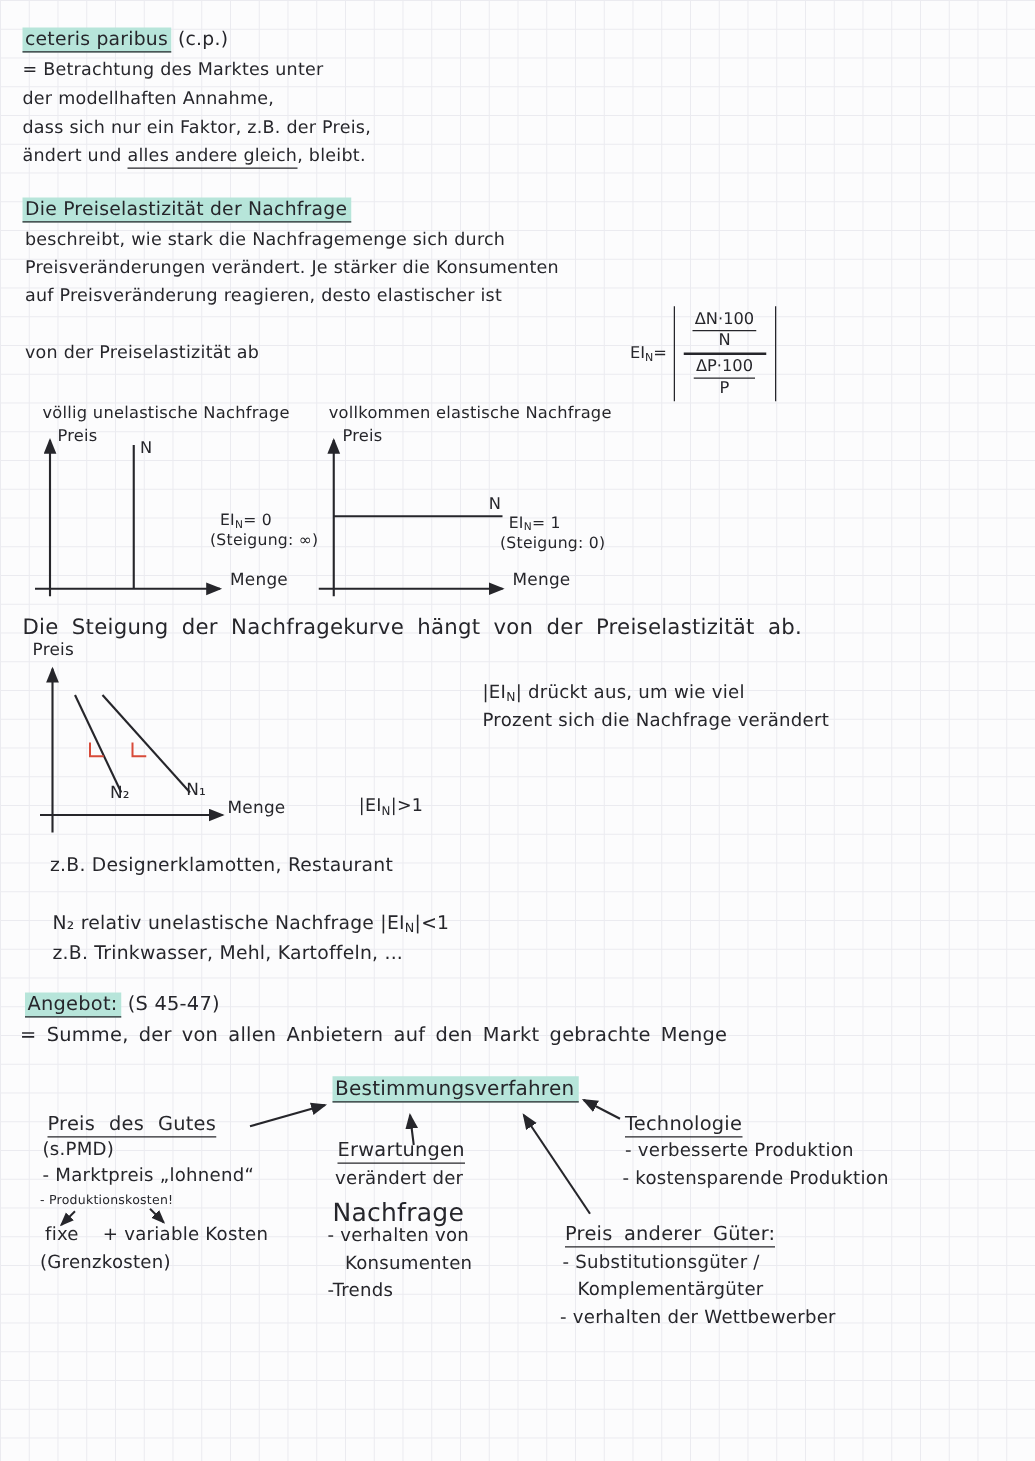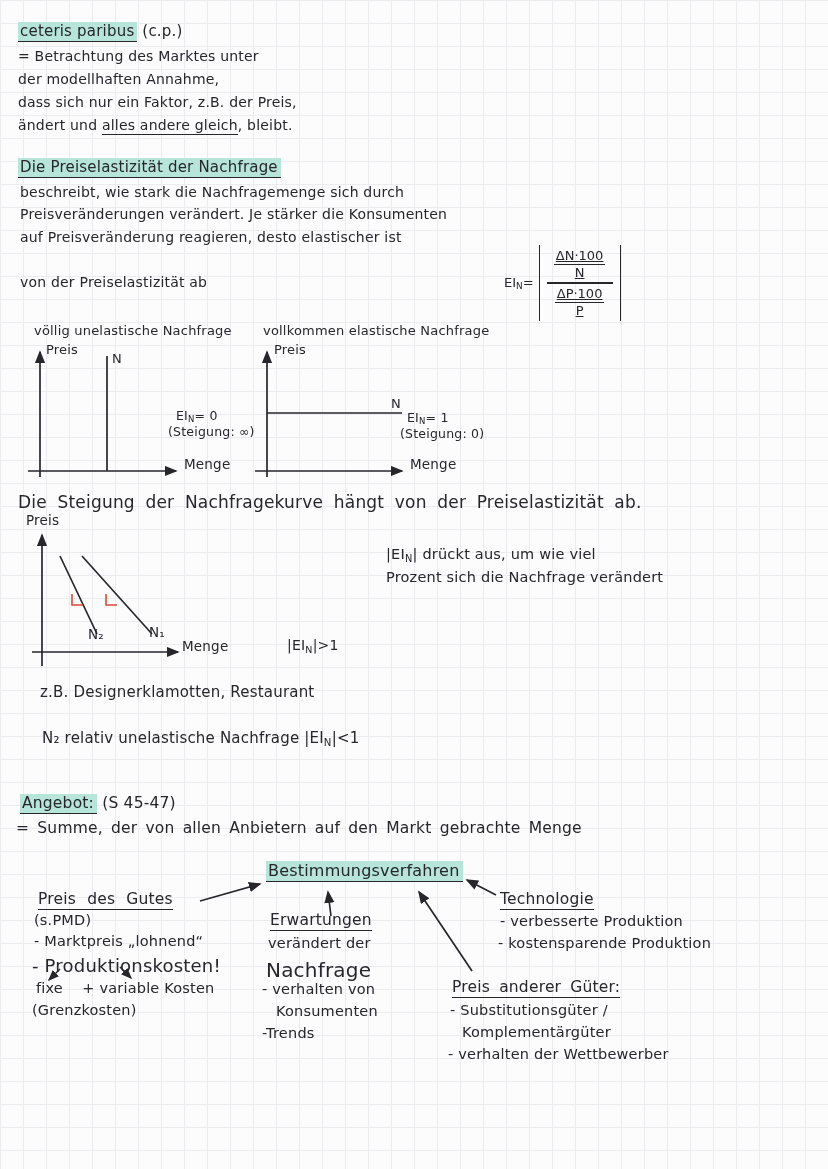--- a/index.html
+++ b/index.html
@@ -14,21 +14,21 @@
     font-family:"DejaVu Sans",sans-serif;
     color:#26262b;
     overflow:hidden;
   }
   .t{position:absolute;white-space:pre;font-size:14px;line-height:1.2;letter-spacing:.2px;}
   .hl{background:#b7e5da;padding:0 3px 1px 2px;border-bottom:1.7px solid #26262b;}
   .ul{border-bottom:1.7px solid #26262b;padding-bottom:1px;}
   .sb{font-size:.68em;vertical-align:-.28em;}
   svg.overlay{position:absolute;left:0;top:0;pointer-events:none;}
   .formula{position:absolute;display:flex;align-items:center;gap:5px;font-size:13px;}
-  .abs{display:flex;flex-direction:column;align-items:center;border-left:1.8px solid #26262b;border-right:1.8px solid #26262b;padding:3px 7px;text-decoration:underline;}
+  .abs{display:flex;flex-direction:column;align-items:center;border-left:1.8px solid #26262b;border-right:1.8px solid #26262b;padding:3px 7px;}
   .mini{display:flex;flex-direction:column;align-items:center;line-height:1.2;}
   .mtop{border-bottom:1.6px solid #26262b;padding:0 2px;}
   .mainbar{width:66px;height:1.8px;background:#26262b;margin:2px 0;}
 </style>
 </head>
 <body>
 
 <div class="page">
 
   <svg class="overlay" width="828" height="1169" viewBox="0 0 828 1169">
@@ -107,30 +107,31 @@
   <div class="t" style="left:88px;top:626px;font-size:13.5px">N₂</div>
   <div class="t" style="left:149px;top:624px;font-size:13.5px">N₁</div>
   <div class="t" style="left:182px;top:638px;font-size:13.5px">Menge</div>
   <div class="t" style="left:287px;top:637px;font-size:14px"><span>|EI</span><sub class="sb">N</sub><span>|&gt;1</span></div>
 
   <div class="t" style="left:386px;top:546px;font-size:14.5px"><span>|EI</span><sub class="sb">N</sub><span>| drückt aus, um wie viel</span></div>
   <div class="t" style="left:386px;top:569px;font-size:14.5px">Prozent sich die Nachfrage verändert</div>
 
   <div class="t" style="left:40px;top:683px;font-size:15px">z.B. Designerklamotten, Restaurant</div>
   <div class="t" style="left:42px;top:729px;font-size:15px"><span>N₂ relativ unelastische Nachfrage </span><span>|EI</span><sub class="sb">N</sub><span>|&lt;1</span></div>
+  <div class="t" style="left:42px;top:753px;font-size:15px">z.B. Trinkwasser, Mehl, Kartoffeln, ...</div>
 
   <div class="t" style="left:20px;top:794px;font-size:15.5px"><span class="hl">Angebot:</span><span> (S 45-47)</span></div>
   <div class="t" style="left:16px;top:819px;font-size:15.5px;word-spacing:3px">= Summe, der von allen Anbietern auf den Markt gebrachte Menge</div>
 
   <div class="t" style="left:266px;top:861px;font-size:16px"><span class="hl">Bestimmungsverfahren</span></div>
 
   <div class="t" style="left:38px;top:890px;font-size:15.5px;word-spacing:6px"><span class="ul">Preis des Gutes</span></div>
   <div class="t" style="left:34px;top:912px;font-size:14.5px">(s.PMD)</div>
   <div class="t" style="left:34px;top:933px;font-size:14.5px">- Marktpreis „lohnend“</div>
-  <div class="t" style="left:32px;top:955px;font-size:18px">- Produktionskosten!</div>
+  <div class="t" style="left:32px;top:955px;font-size:10px">- Produktionskosten!</div>
   <div class="t" style="left:36px;top:980px;font-size:14.5px">fixe    + variable Kosten</div>
   <div class="t" style="left:32px;top:1002px;font-size:14.5px">(Grenzkosten)</div>
 
   <div class="t" style="left:270px;top:911px;font-size:15.5px"><span class="ul">Erwartungen</span></div>
   <div class="t" style="left:268px;top:935px;font-size:14.5px">verändert der</div>
   <div class="t" style="left:266px;top:958px;font-size:20px">Nachfrage</div>
   <div class="t" style="left:262px;top:981px;font-size:14.5px">- verhalten von</div>
   <div class="t" style="left:276px;top:1003px;font-size:14.5px">Konsumenten</div>
   <div class="t" style="left:262px;top:1025px;font-size:14.5px">-Trends</div>
 

